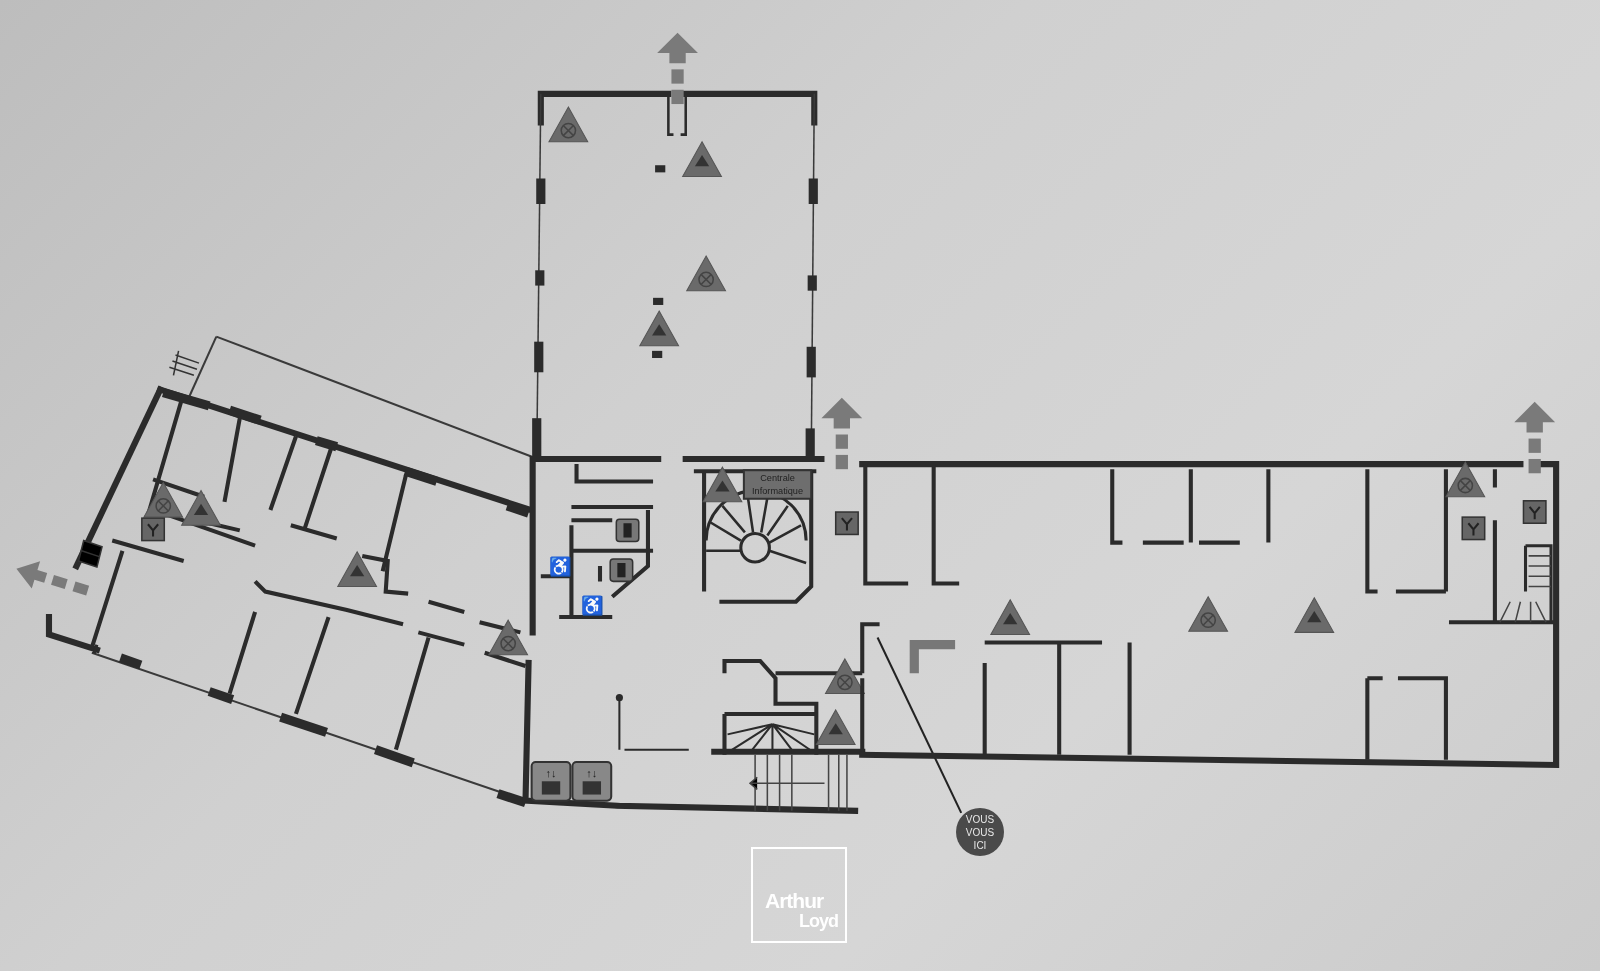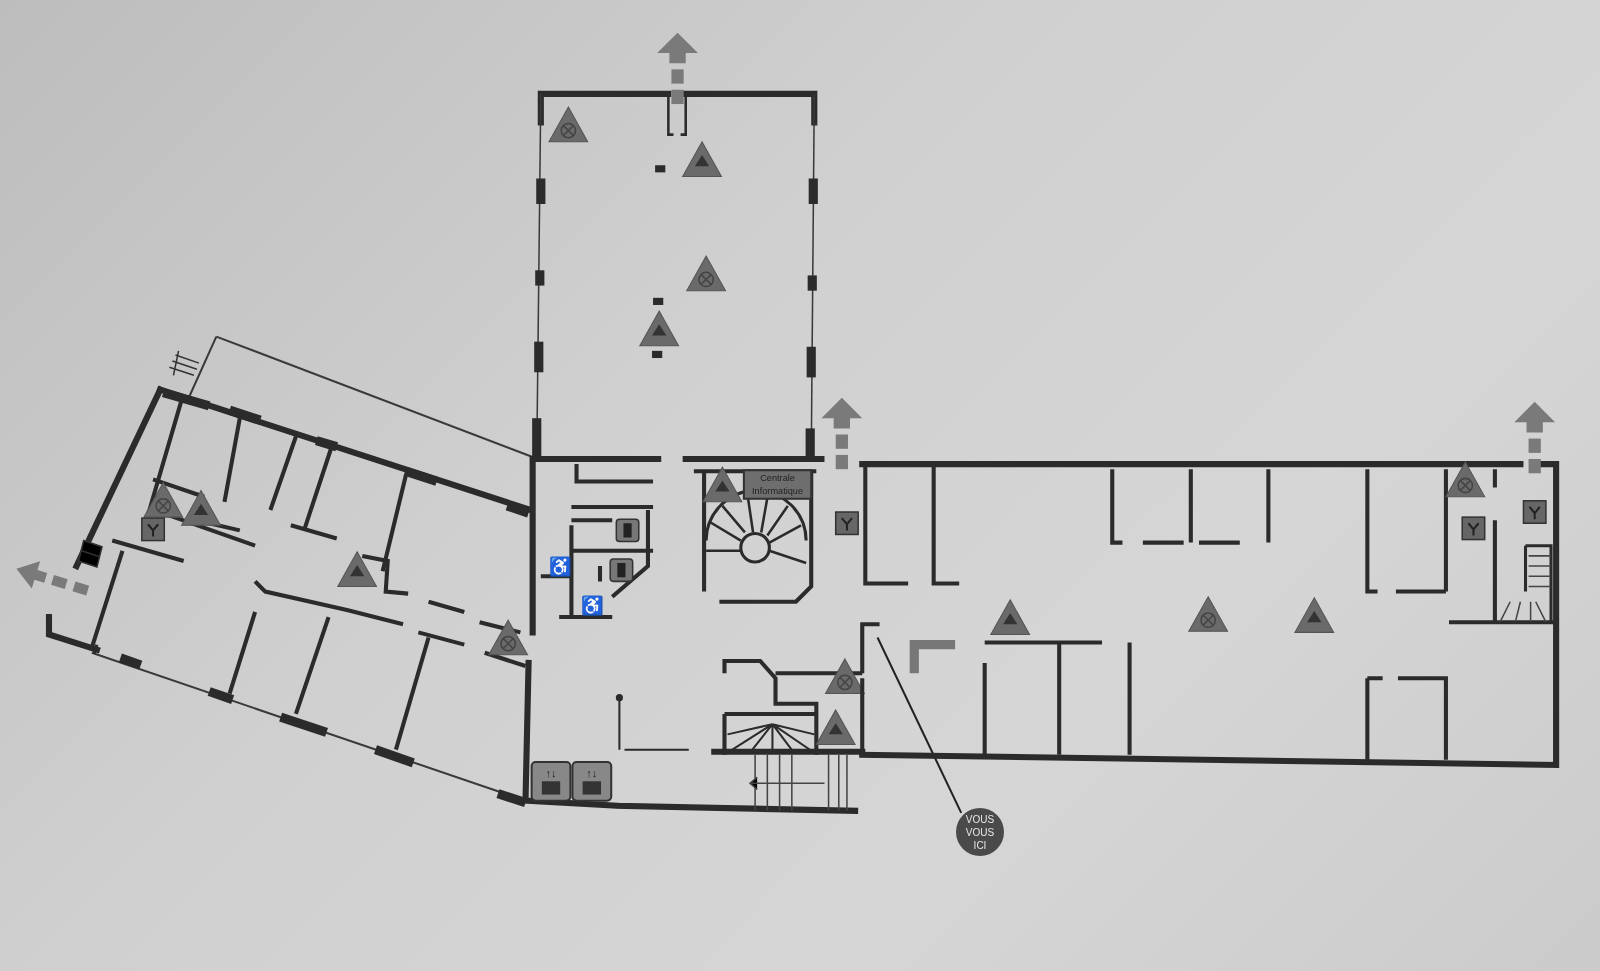--- a/index.html
+++ b/index.html
@@ -171,13 +171,17 @@
     <use href="#triA" x="1288" y="603"></use>
   </g>
 </svg>
 
 <div class="here">
   <span>VOUS</span>
   <span>VOUS</span>
   <span>ICI</span>
 </div>
 
+<div class="logo">
+  <span class="l1">Arthur</span>
+  <span class="l2">Loyd</span>
+</div>
 </div>
 
 </body></html>

